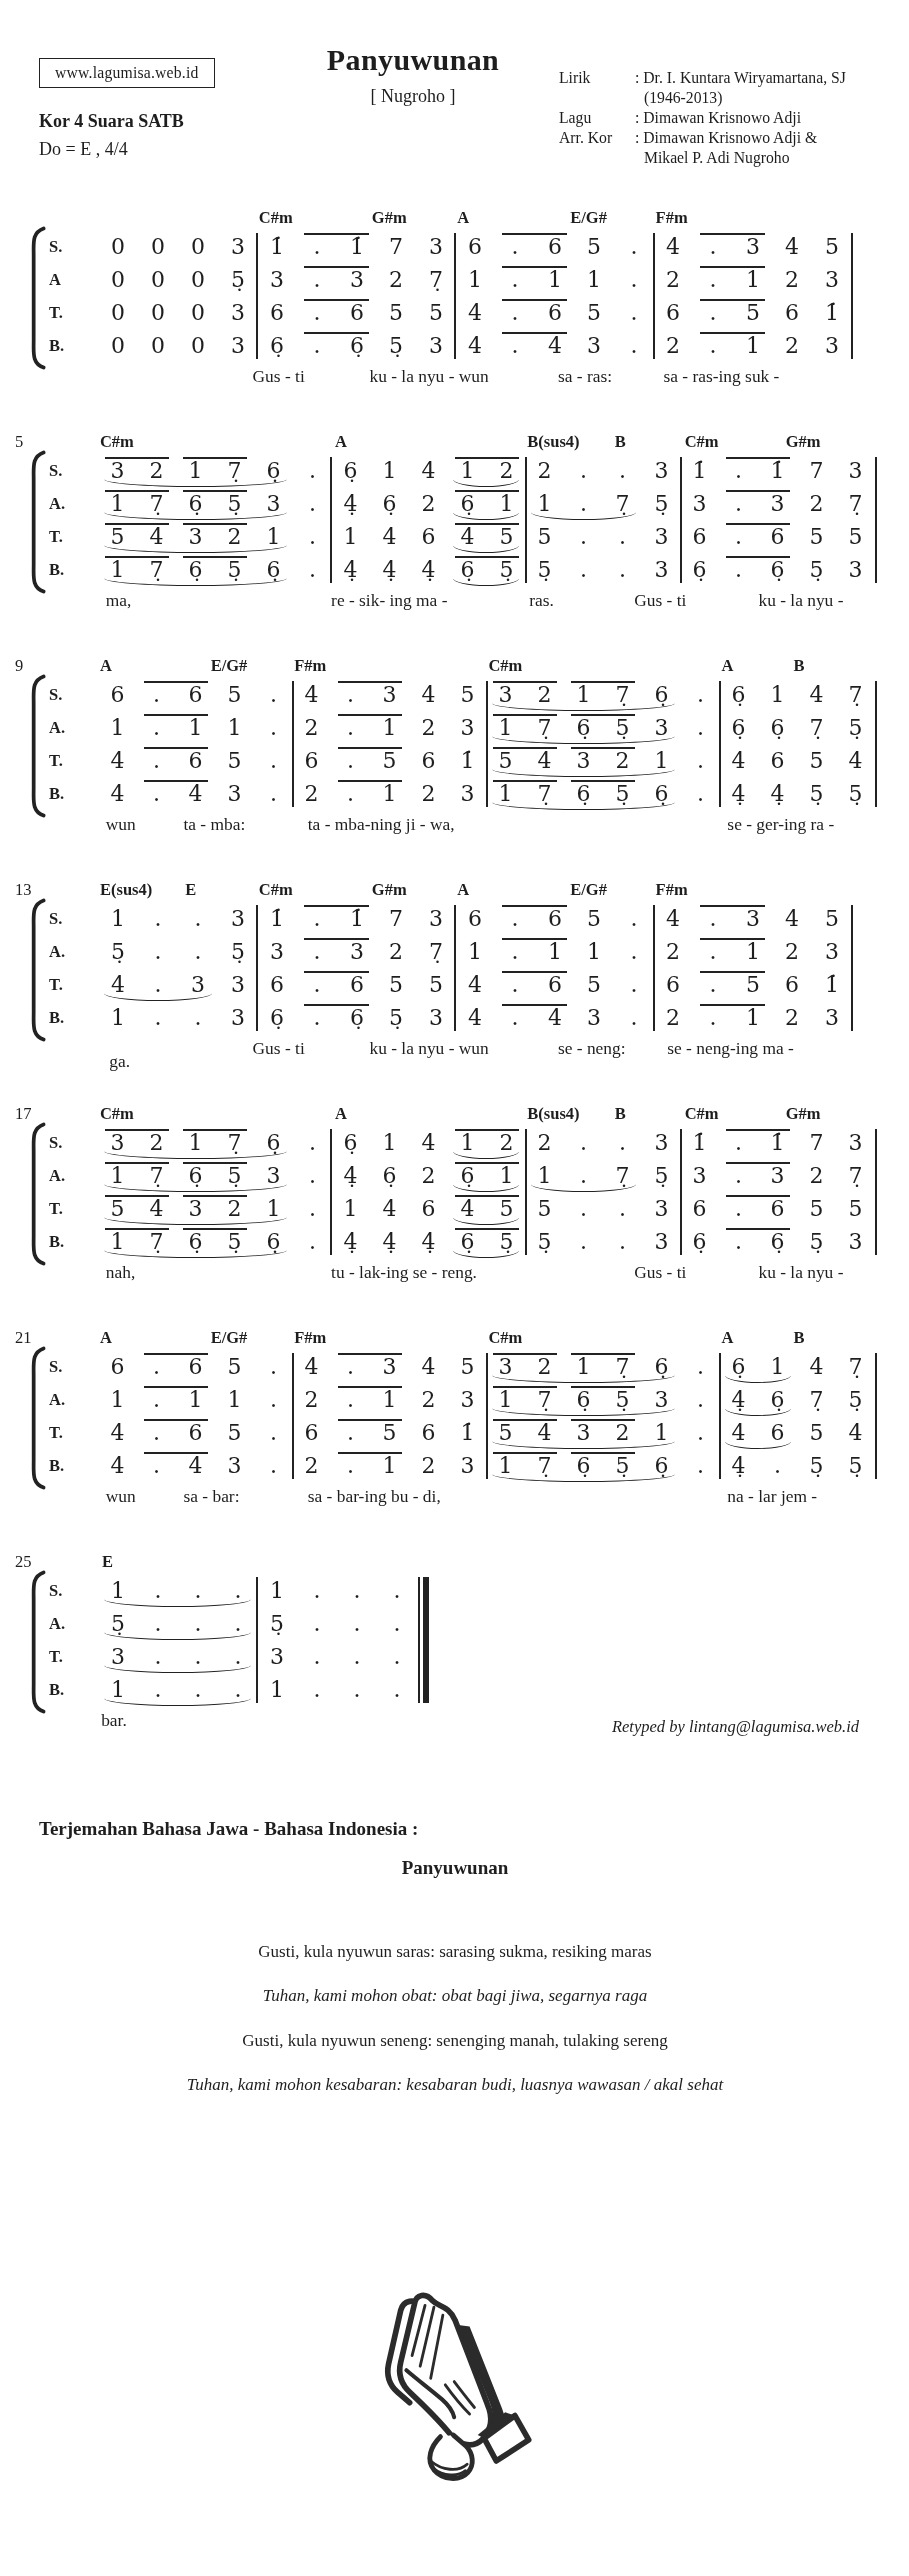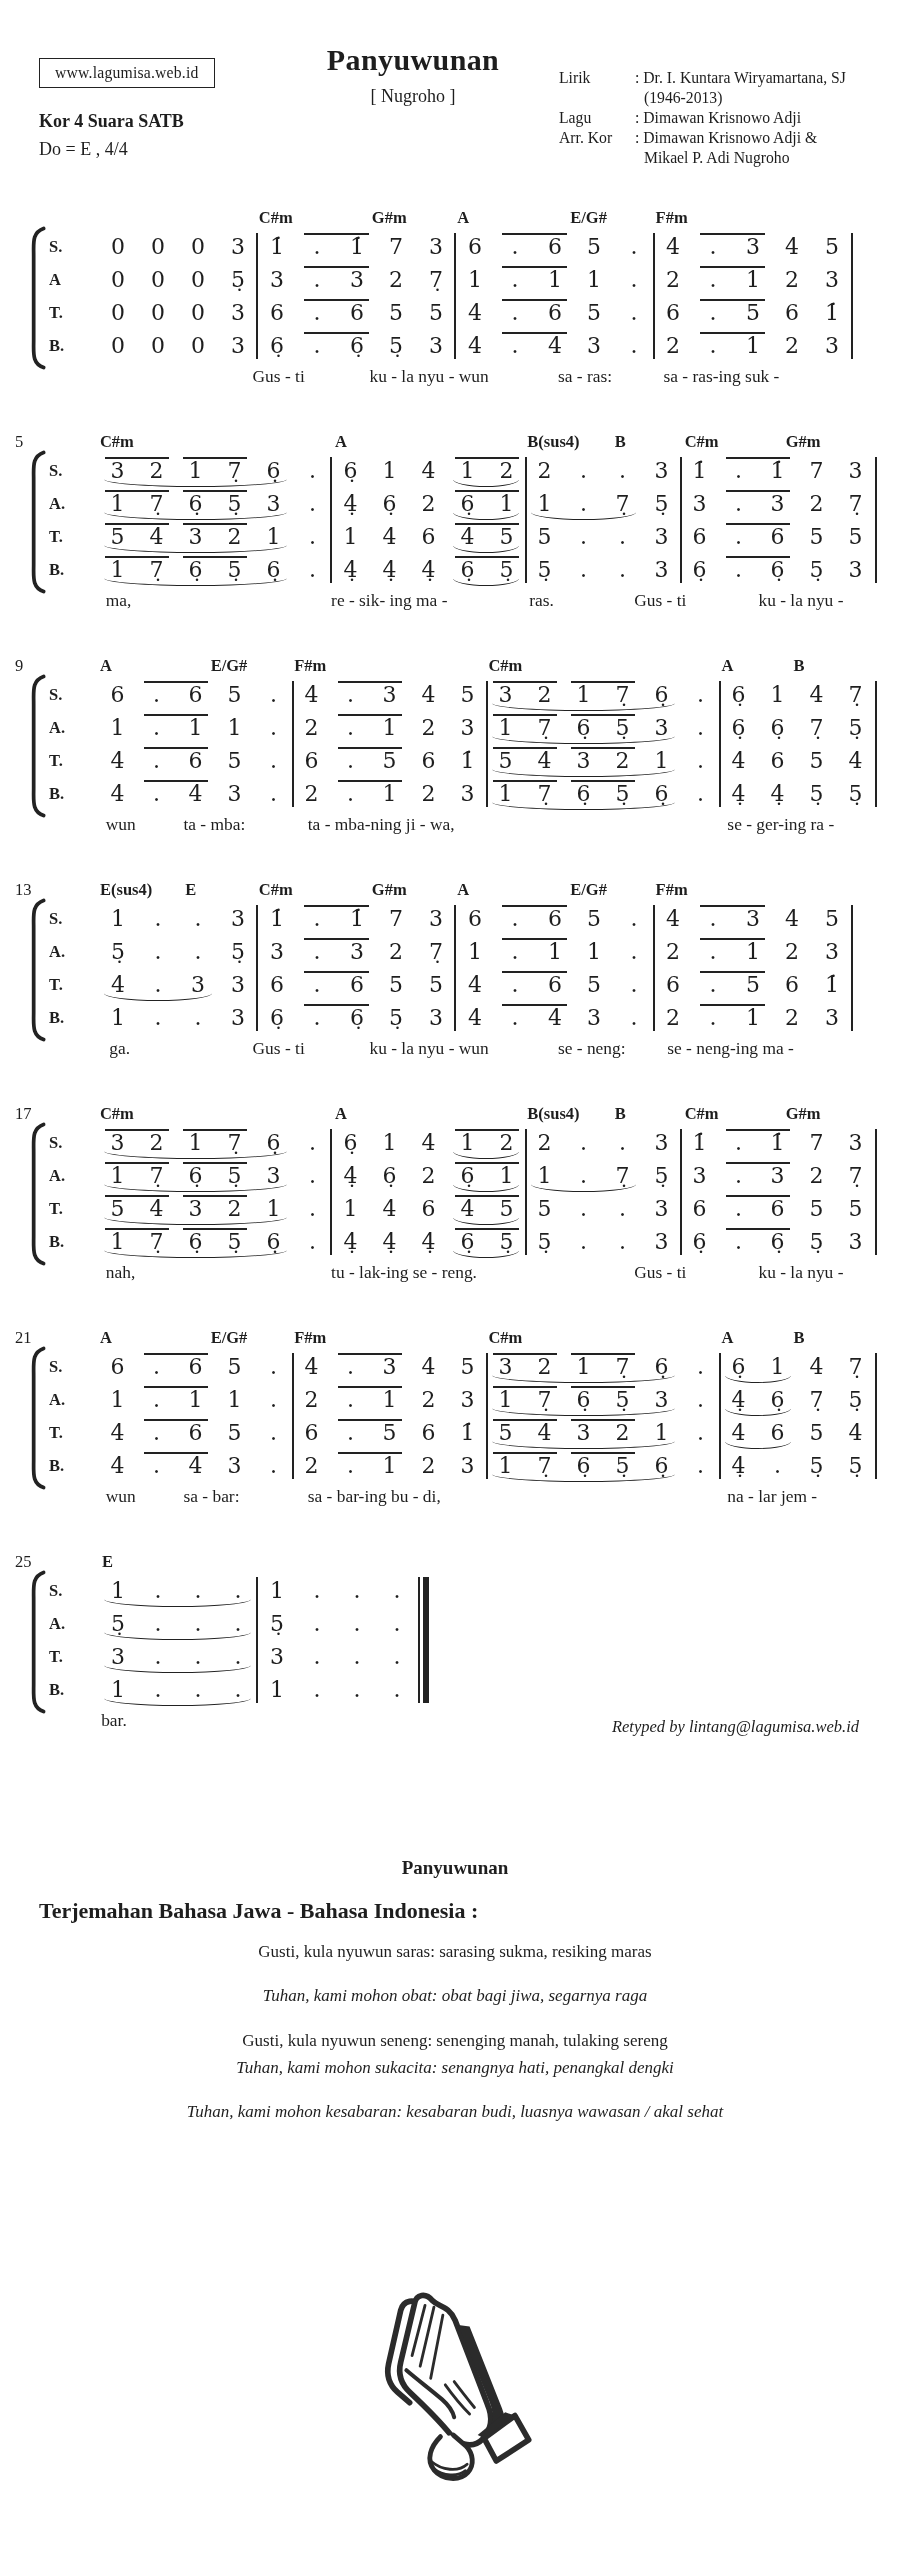--- a/index.html
+++ b/index.html
@@ -38,21 +38,21 @@
   .slur{position:absolute;bottom:0;height:8.3px;border-bottom:1.8px solid #222;
         border-radius:0 0 60% 60% / 0 0 100% 100%;}
   .barline{position:absolute;top:3.3px;height:126px;width:1.7px;background:#222;}
   .finalbar{position:absolute;top:3.3px;height:126px;background:#222;}
   .lyric-row{position:relative;height:28px;}
   .lyric{position:absolute;top:0;line-height:28px;font-size:17.4px;white-space:nowrap;}
 
   .credit-note{position:absolute;right:51px;top:1717px;font-style:italic;font-size:16.5px;}
 
   
-  .tr-heading{position:absolute;left:39px;top:1898px;font-weight:bold;font-size:22px;}
+  .tr-heading{position:absolute;left:39px;top:1818px;font-weight:bold;font-size:19px;}
   .tr-title{position:absolute;left:0;width:910px;top:1857px;text-align:center;
             font-weight:bold;font-size:19px;margin:0;}
   .tr-sub{position:absolute;left:0;width:910px;top:1887px;text-align:center;
           font-style:italic;font-size:17.4px;}
   .stanzas{position:absolute;left:0;width:910px;top:1938px;}
   .stanza{margin-bottom:17.4px;}
   .stanza p{margin:0;line-height:27px;font-size:17px;text-align:center;}
   .stanza .line-id{font-style:italic;}
 
   .hands{position:absolute;left:374px;top:2289px;}
@@ -200,21 +200,21 @@
           <div class="voice-row"><span class="voice-label">S.</span><span class="measure" style="width: 159px;"><span class="tok" style="width: 40px;">1</span><span class="tok" style="width: 40px;">.</span><span class="tok" style="width: 40px;">.</span><span class="tok" style="width: 40px;">3</span></span><span class="measure" style="width: 198px;"><span class="tok" style="width: 40px;">1̇</span><span class="beamgrp" style="width: 79px;"><span class="tok" style="width: 40px;">.</span><span class="tok" style="width: 40px;">1̇</span></span><span class="tok" style="width: 40px;">7</span><span class="tok" style="width: 40px;">3</span></span><span class="measure" style="width: 198px;"><span class="tok" style="width: 40px;">6</span><span class="beamgrp" style="width: 79px;"><span class="tok" style="width: 40px;">.</span><span class="tok" style="width: 40px;">6</span></span><span class="tok" style="width: 40px;">5</span><span class="tok" style="width: 40px;">.</span></span><span class="measure" style="width: 198px;"><span class="tok" style="width: 40px;">4</span><span class="beamgrp" style="width: 79px;"><span class="tok" style="width: 40px;">.</span><span class="tok" style="width: 40px;">3</span></span><span class="tok" style="width: 40px;">4</span><span class="tok" style="width: 40px;">5</span></span></div>
           <div class="voice-row"><span class="voice-label">A.</span><span class="measure" style="width: 159px;"><span class="tok" style="width: 40px;">5̣</span><span class="tok" style="width: 40px;">.</span><span class="tok" style="width: 40px;">.</span><span class="tok" style="width: 40px;">5̣</span></span><span class="measure" style="width: 198px;"><span class="tok" style="width: 40px;">3</span><span class="beamgrp" style="width: 79px;"><span class="tok" style="width: 40px;">.</span><span class="tok" style="width: 40px;">3</span></span><span class="tok" style="width: 40px;">2</span><span class="tok" style="width: 40px;">7̣</span></span><span class="measure" style="width: 198px;"><span class="tok" style="width: 40px;">1</span><span class="beamgrp" style="width: 79px;"><span class="tok" style="width: 40px;">.</span><span class="tok" style="width: 40px;">1</span></span><span class="tok" style="width: 40px;">1</span><span class="tok" style="width: 40px;">.</span></span><span class="measure" style="width: 198px;"><span class="tok" style="width: 40px;">2</span><span class="beamgrp" style="width: 79px;"><span class="tok" style="width: 40px;">.</span><span class="tok" style="width: 40px;">1</span></span><span class="tok" style="width: 40px;">2</span><span class="tok" style="width: 40px;">3</span></span></div>
           <div class="voice-row"><span class="voice-label">T.</span><span class="measure" style="width: 159px;"><span class="tok" style="width: 40px;">4</span><span class="tok" style="width: 40px;">.</span><span class="tok" style="width: 40px;">3</span><span class="tok" style="width: 40px;">3</span><div class="slur" style="left: 5.8px; width: 108px;"></div></span><span class="measure" style="width: 198px;"><span class="tok" style="width: 40px;">6</span><span class="beamgrp" style="width: 79px;"><span class="tok" style="width: 40px;">.</span><span class="tok" style="width: 40px;">6</span></span><span class="tok" style="width: 40px;">5</span><span class="tok" style="width: 40px;">5</span></span><span class="measure" style="width: 198px;"><span class="tok" style="width: 40px;">4</span><span class="beamgrp" style="width: 79px;"><span class="tok" style="width: 40px;">.</span><span class="tok" style="width: 40px;">6</span></span><span class="tok" style="width: 40px;">5</span><span class="tok" style="width: 40px;">.</span></span><span class="measure" style="width: 198px;"><span class="tok" style="width: 40px;">6</span><span class="beamgrp" style="width: 79px;"><span class="tok" style="width: 40px;">.</span><span class="tok" style="width: 40px;">5</span></span><span class="tok" style="width: 40px;">6</span><span class="tok" style="width: 40px;">1̇</span></span></div>
           <div class="voice-row"><span class="voice-label">B.</span><span class="measure" style="width: 159px;"><span class="tok" style="width: 40px;">1</span><span class="tok" style="width: 40px;">.</span><span class="tok" style="width: 40px;">.</span><span class="tok" style="width: 40px;">3</span></span><span class="measure" style="width: 198px;"><span class="tok" style="width: 40px;">6̣</span><span class="beamgrp" style="width: 79px;"><span class="tok" style="width: 40px;">.</span><span class="tok" style="width: 40px;">6̣</span></span><span class="tok" style="width: 40px;">5̣</span><span class="tok" style="width: 40px;">3</span></span><span class="measure" style="width: 198px;"><span class="tok" style="width: 40px;">4</span><span class="beamgrp" style="width: 79px;"><span class="tok" style="width: 40px;">.</span><span class="tok" style="width: 40px;">4</span></span><span class="tok" style="width: 40px;">3</span><span class="tok" style="width: 40px;">.</span></span><span class="measure" style="width: 198px;"><span class="tok" style="width: 40px;">2</span><span class="beamgrp" style="width: 79px;"><span class="tok" style="width: 40px;">.</span><span class="tok" style="width: 40px;">1</span></span><span class="tok" style="width: 40px;">2</span><span class="tok" style="width: 40px;">3</span></span></div>
           <div class="barline" style="left: 158px;"></div>
           <div class="barline" style="left: 356px;"></div>
           <div class="barline" style="left: 555px;"></div>
           <div class="barline" style="left: 753px;"></div>
         </div>
         <div class="lyric-row" style="width: 754px;">
-          <span class="lyric" style="left: 1.5%;">ga.</span>
+          <span class="lyric" style="left: 1.5%; margin-top: 13px;">ga.</span>
           <span class="lyric" style="left: 20.5%;">Gus - ti</span>
           <span class="lyric" style="left: 36%;">ku - la nyu - wun</span>
           <span class="lyric" style="left: 61%;">se - neng:</span>
           <span class="lyric" style="left: 75.5%;">se - neng-ing ma -</span>
         </div>
       </div>
       <div class="system">
         <div class="chord-row" style="width: 777px;">
           <span class="sys-num">17</span>
           <span class="chord" style="left: 0.25%;">C#m</span>
@@ -303,21 +303,20 @@
   <div class="tr-title">Panyuwunan</div>
   <div class="stanzas">
       <div class="stanza">
         <p class="line-jv">Gusti, kula nyuwun saras: sarasing sukma, resiking maras</p>
       </div>
       <div class="stanza">
         <p class="line-id">Tuhan, kami mohon obat: obat bagi jiwa, segarnya raga</p>
       </div>
       <div class="stanza">
         <p class="line-jv">Gusti, kula nyuwun seneng: senenging manah, tulaking sereng</p>
-        <p class="line-id">Tuhan, kami mohon sukacita: senangnya hati, penangkal dengki</p>
       </div>
       <div class="stanza">
         <p class="line-id">Tuhan, kami mohon kesabaran: kesabaran budi, luasnya wawasan / akal sehat</p>
       </div>
     </div>
 
   <div class="hands">
     <svg width="162" height="203" viewBox="0 0 200 250">
       <g fill="none" stroke="#2b2b2b" stroke-linecap="round" stroke-linejoin="round">
         <path d="M60,22 C50,10 36,14 33,26 L18,92 C15,106 19,118 29,127 L44,140" stroke-width="7"></path>

